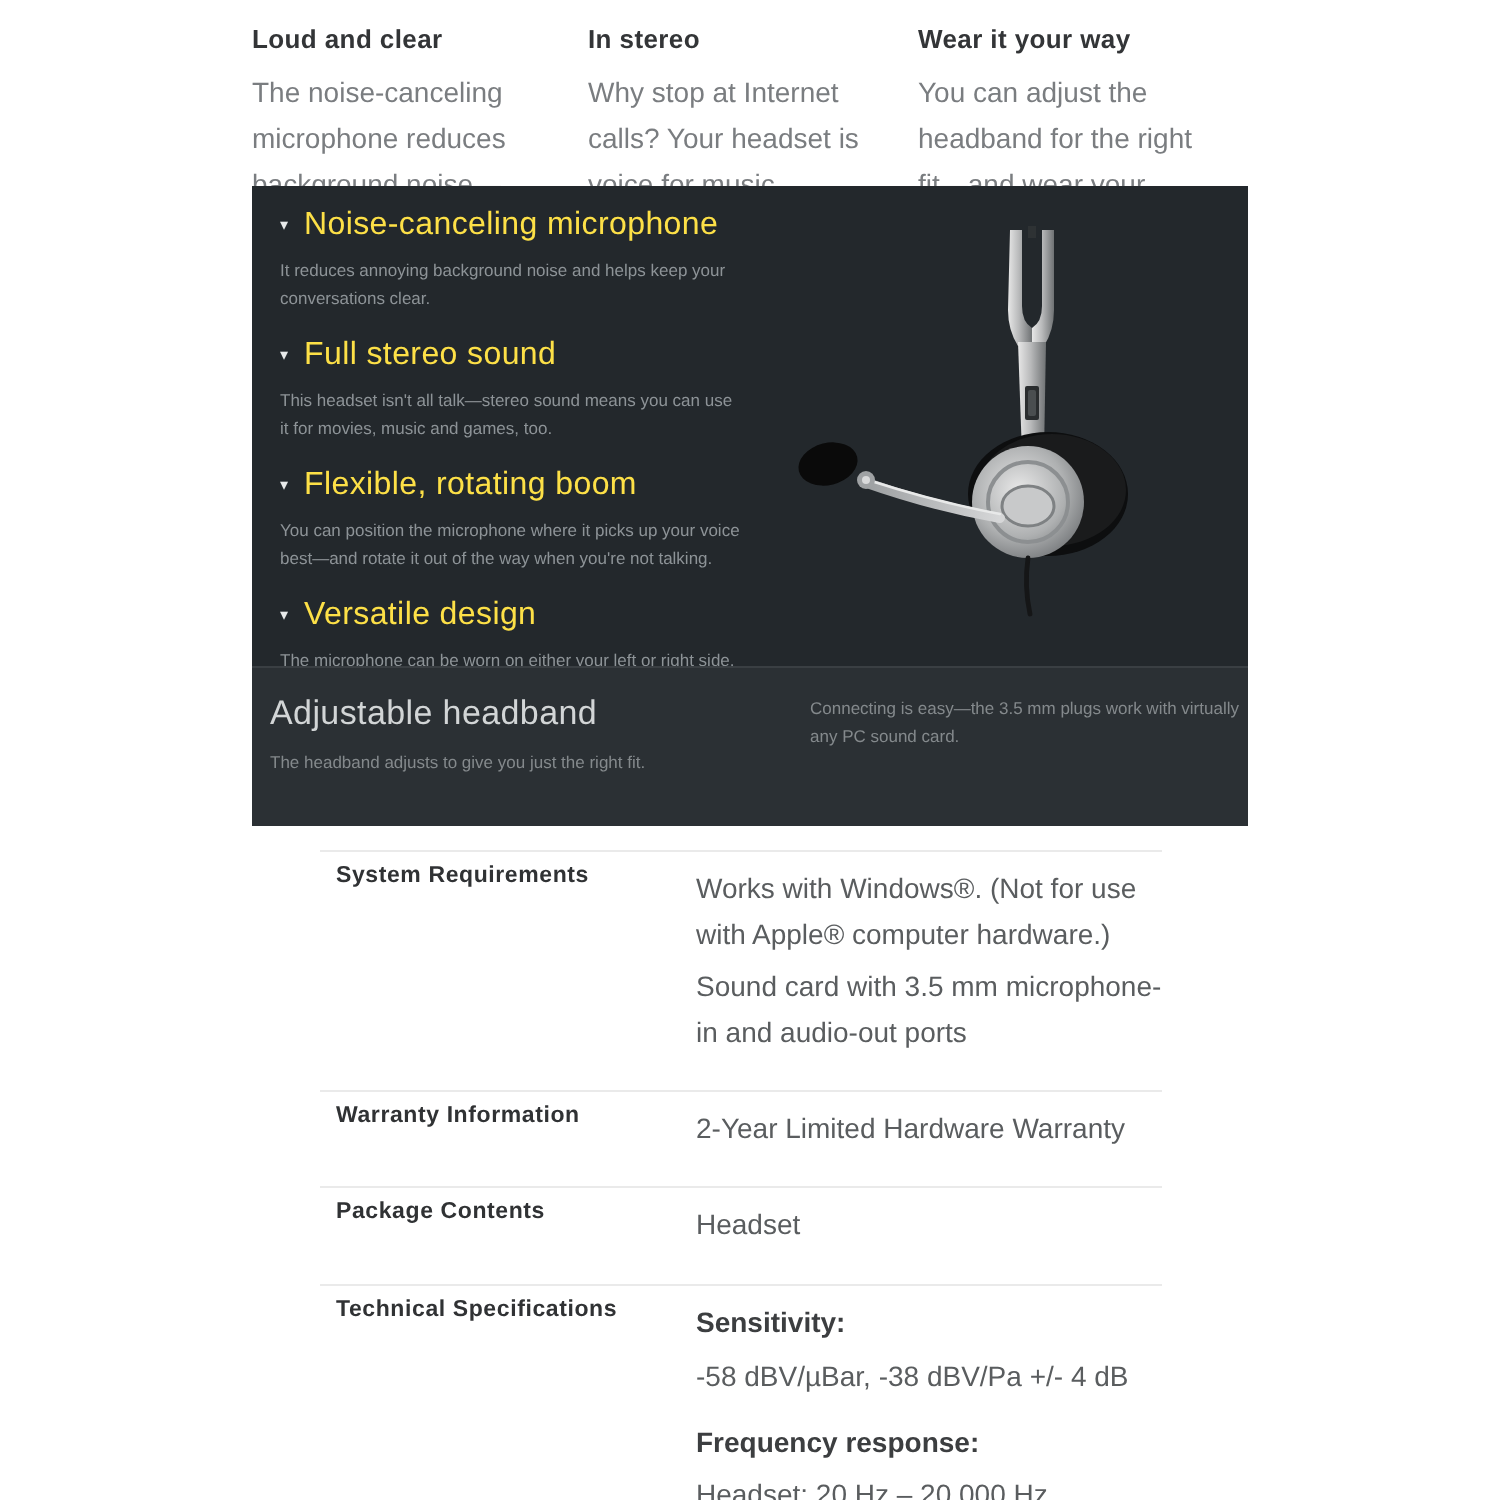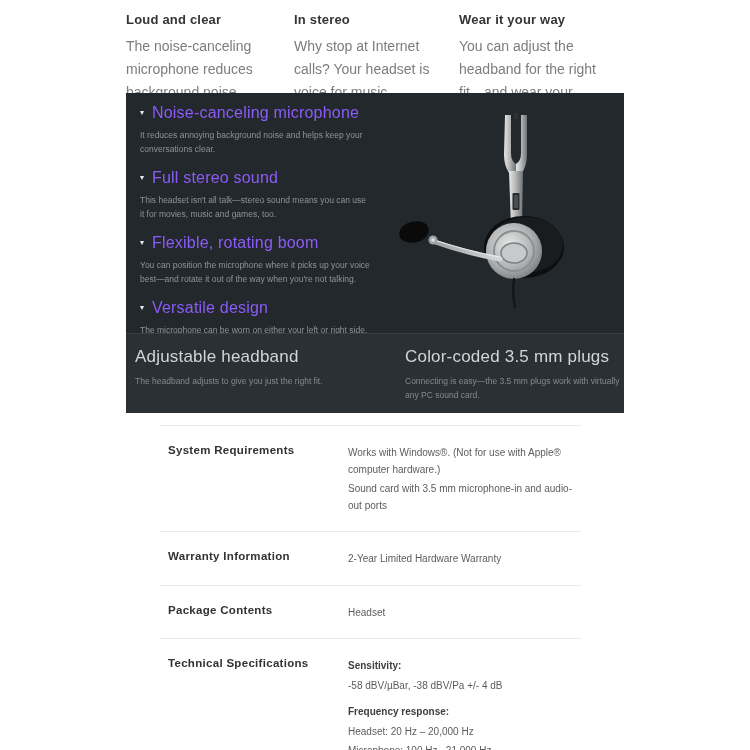--- a/index.html
+++ b/index.html
@@ -34,21 +34,21 @@
   .hero-list { position: absolute; left: 14px; top: 11px; width: 250px; }
   .hero-item { margin-bottom: 12px; }
   .hero-item-title {
     display: flex; align-items: center; cursor: pointer;
   }
   .caret {
     width: 12px; font-size: 8px; color: #e8eaeb; flex: 0 0 12px;
     line-height: 1;
   }
   .hero-item-title h2 {
-    font-size: 16px; font-weight: 400; color: #8b5cf6;
+    font-size: 16px; font-weight: 400; color: #fde047;
     letter-spacing: 0.2px;
   }
   .hero-item p {
     margin-left: 0; margin-top: 6px;
     font-size: 8.5px; color: #8d9397; line-height: 1.7;
     width: 232px;
   }
   .hero-img {
     position: absolute; left: 262px; top: 8px; width: 232px; height: 212px;
   }
@@ -70,28 +70,28 @@
     font-size: 8.5px; color: #84898c; line-height: 1.7; width: 215px;
   }
 
   
   .specs {
     position: absolute; left: 160px; top: 413px; width: 421px;
   }
   .spec-row {
     display: grid; grid-template-columns: 180px 1fr;
     border-top: 1px solid #eaeaea;
-    padding: 16px 0 14px 8px;
+    padding: 4px 0 14px 8px;
   }
   .spec-row:first-child { margin-top: 12px; }
   .spec-label {
     font-size: 11.5px; font-weight: 700; color: #303234;
     letter-spacing: 0.3px; padding-top: 2px;
   }
-  .spec-value { font-size: 10px; color: #5a5d5f; line-height: 1.65; padding-top: 3px; }
+  .spec-value { font-size: 14px; color: #5a5d5f; line-height: 1.65; padding-top: 3px; }
   .spec-line { margin-bottom: 3px; }
   .spec-line.bold { font-weight: 700; color: #3c3e40; }
   .spec-line.gap { margin-top: 10px; }
   .row-sysreq { min-height: 62px; }
   .row-warranty { min-height: 44px; }
   .row-package { min-height: 49px; }
   .row-tech { min-height: 132px; }
 </style>
 </head>
 <body>
@@ -197,21 +197,20 @@
     </svg>
   </div>
 
   <div class="band">
     <div class="band-inner">
       <div class="band-col">
         <h2>Adjustable headband</h2>
         <p>The headband adjusts to give you just the right fit.</p>
       </div>
       <div class="band-col">
-        <h2>Color-coded 3.5 mm plugs</h2>
         <p>Connecting is easy—the 3.5 mm plugs work with virtually any PC sound card.</p>
       </div>
     </div>
   </div>
 
   <div class="specs">
 
     <div class="spec-row row-sysreq">
       <div class="spec-label">System Requirements</div>
       <div class="spec-value">

